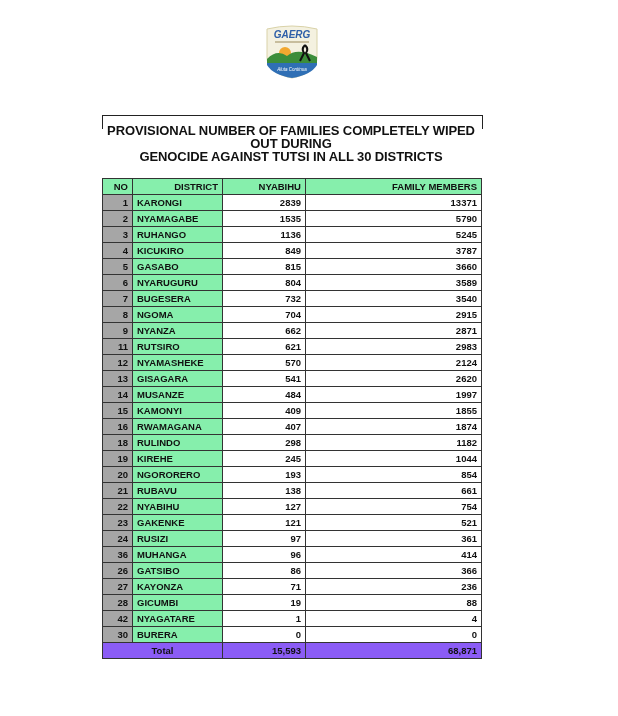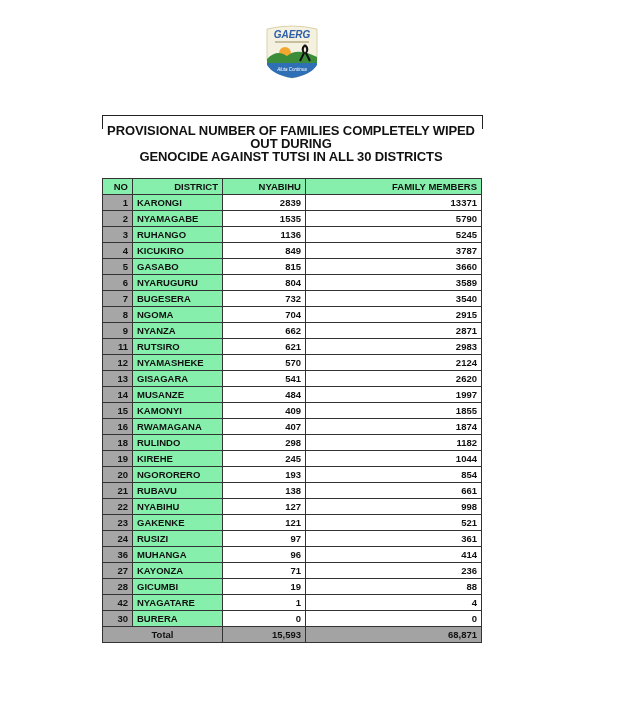--- a/index.html
+++ b/index.html
@@ -10,21 +10,21 @@
   table { position:absolute; left:102px; top:178px; border-collapse:collapse; font-size:9.5px; font-weight:bold; color:#111; }
   td, th { border:1px solid #333; height:15px; padding:0 4px; line-height:15px; }
   th { background:#86efac; text-align:right; font-weight:bold; }
   th.c-no { width:21px; }
   th.c-dist { width:81px; }
   th.c-fam { width:74px; }
   th.c-mem { width:167px;margin-top:36px; }
   td.no { background:#a6a6a6; text-align:right; }
   td.dist { text-align:left; background:#86efac; }
   td.num { text-align:right; background:#fff; }
-  tr.total td { background:#a3a3a3; }
+  tr.total td { background:#8b5cf6; }
   tr.total td.label { text-align:center; }
 </style>
 </head>
 <body>
 
 <div class="logo">
   <svg width="62" height="56" viewBox="0 0 62 56">
     <path d="M6 6 Q31 0 56 6 L56 34 Q56 50 31 55 Q6 50 6 34 Z" fill="#f4f1e0" stroke="#d9d2a8" stroke-width="1"></path>
     <text x="31" y="15" text-anchor="middle" font-family="Liberation Sans, sans-serif" font-weight="bold" font-size="10" fill="#2f5fa8">GAERG</text>
     <line x1="14" y1="19" x2="48" y2="19" stroke="#9b8a5a" stroke-width="1"></line>
@@ -165,39 +165,45 @@
       <tr>
         <td class="no">21</td>
         <td class="dist">RUBAVU</td>
         <td class="num">138</td>
         <td class="num">661</td>
       </tr>
       <tr>
         <td class="no">22</td>
         <td class="dist">NYABIHU</td>
         <td class="num">127</td>
-        <td class="num">998</td>
+        <td class="num">754</td>
       </tr>
       <tr>
         <td class="no">23</td>
         <td class="dist">GAKENKE</td>
         <td class="num">121</td>
         <td class="num">521</td>
       </tr>
       <tr>
         <td class="no">24</td>
         <td class="dist">RUSIZI</td>
         <td class="num">97</td>
         <td class="num">361</td>
       </tr>
       <tr>
         <td class="no">36</td>
         <td class="dist">MUHANGA</td>
         <td class="num">96</td>
         <td class="num">414</td>
+      </tr>
+      <tr>
+        <td class="no">26</td>
+        <td class="dist">GATSIBO</td>
+        <td class="num">86</td>
+        <td class="num">366</td>
       </tr>
       <tr>
         <td class="no">27</td>
         <td class="dist">KAYONZA</td>
         <td class="num">71</td>
         <td class="num">236</td>
       </tr>
       <tr>
         <td class="no">28</td>
         <td class="dist">GICUMBI</td>

